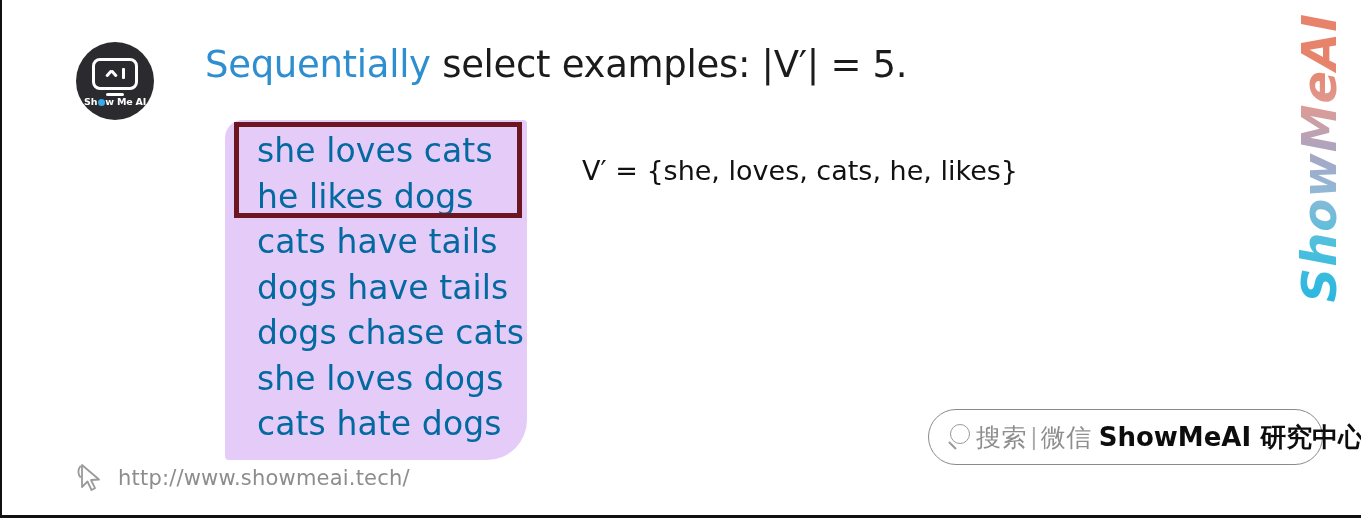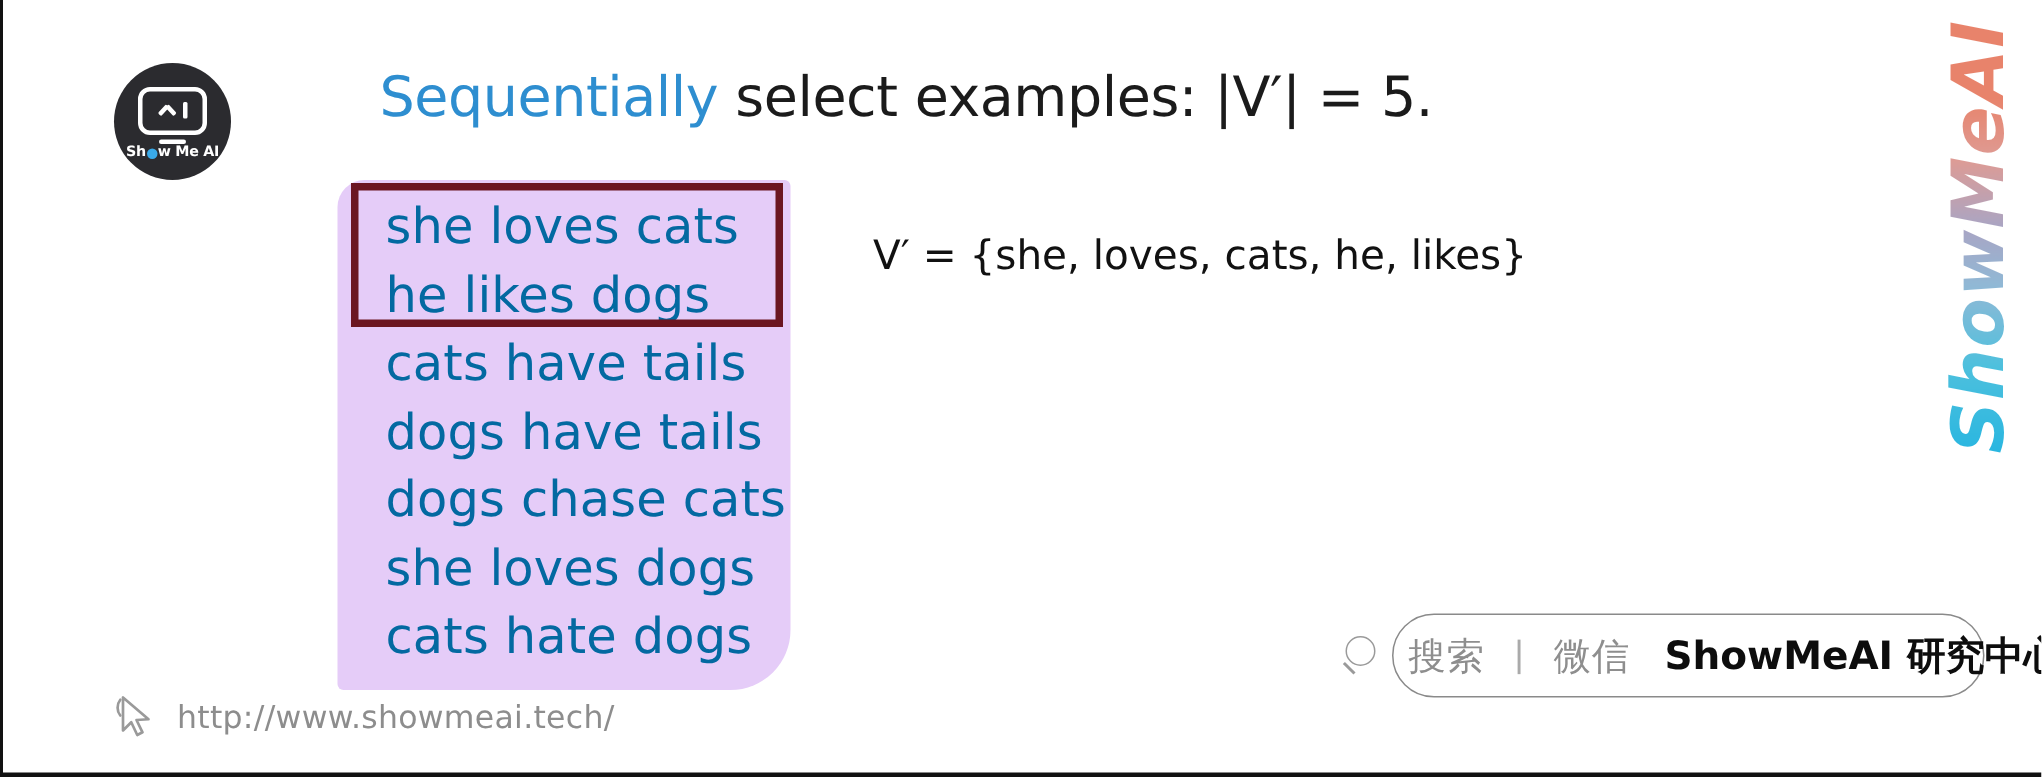--- a/index.html
+++ b/index.html
@@ -102,21 +102,21 @@
   
   .title {
     position: absolute;
     left: 203px;
     top: 43px;
     font-size: 37px;
     color: #1b1b1b;
     white-space: nowrap;
     letter-spacing: -0.3px;
   }
-  .title .hl { color: #2e8ed0; margin-left: 48px; }
+  .title .hl { color: #2e8ed0; }
   .title .vprime { font-style: normal; }
 
   
   .sentence-box {
     position: absolute;
     left: 223px;
     top: 120px;
     width: 302px;
     height: 340px;
     background: #e5ccf8;
@@ -200,23 +200,22 @@
     left: 926px;
     top: 409px;
     width: 395px;
     height: 56px;
     border: 1.6px solid #8a8a8a;
     border-radius: 28px;
     display: flex;
     align-items: center;
     box-sizing: border-box;
     padding-left: 20px;
-    gap: 17px;
-    background: #ffffff;
-    justify-content: center;
+    gap: 1px;
+    background: #ffffff;
   }
   .mag-icon {
     width: 26px;
     height: 26px;
     position: relative;
     flex: 0 0 auto;
   }
   .mag-icon .ring {
     position: absolute;
     left: 1px; top: 0px;

